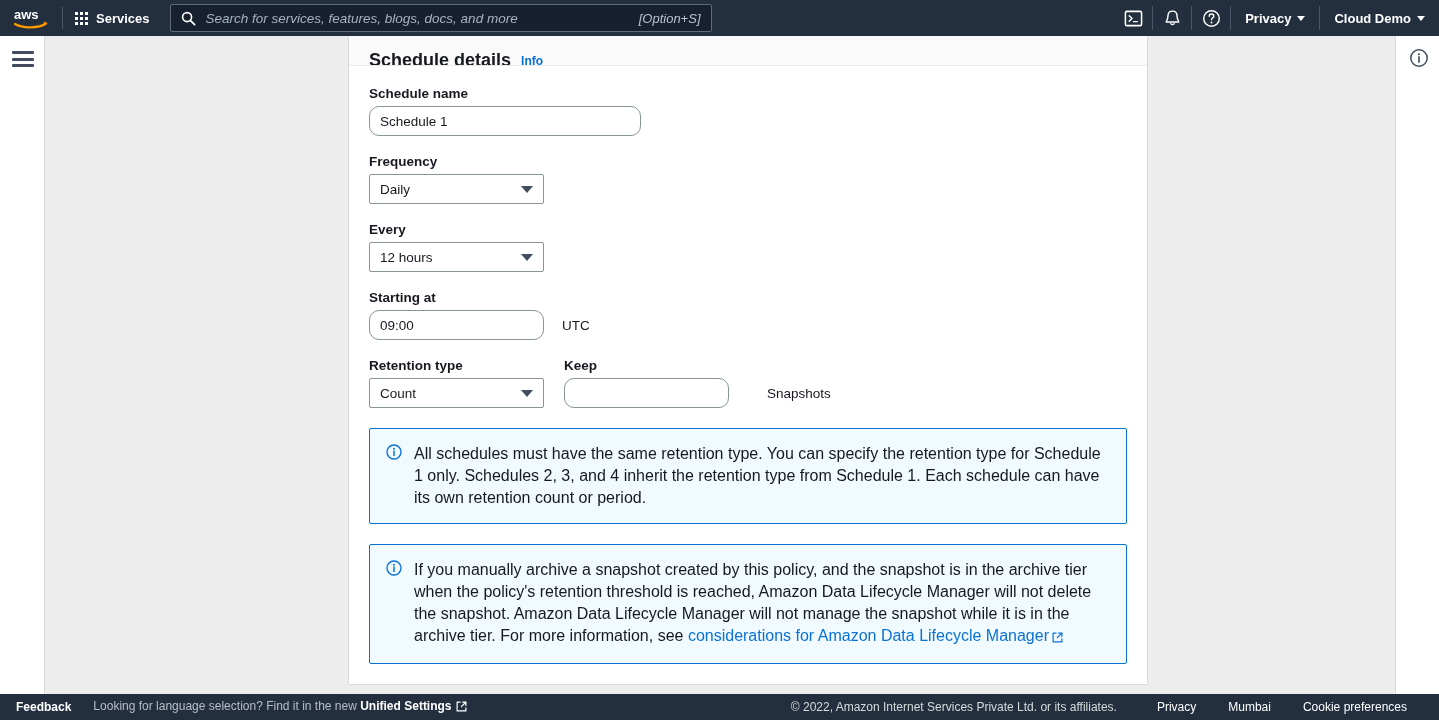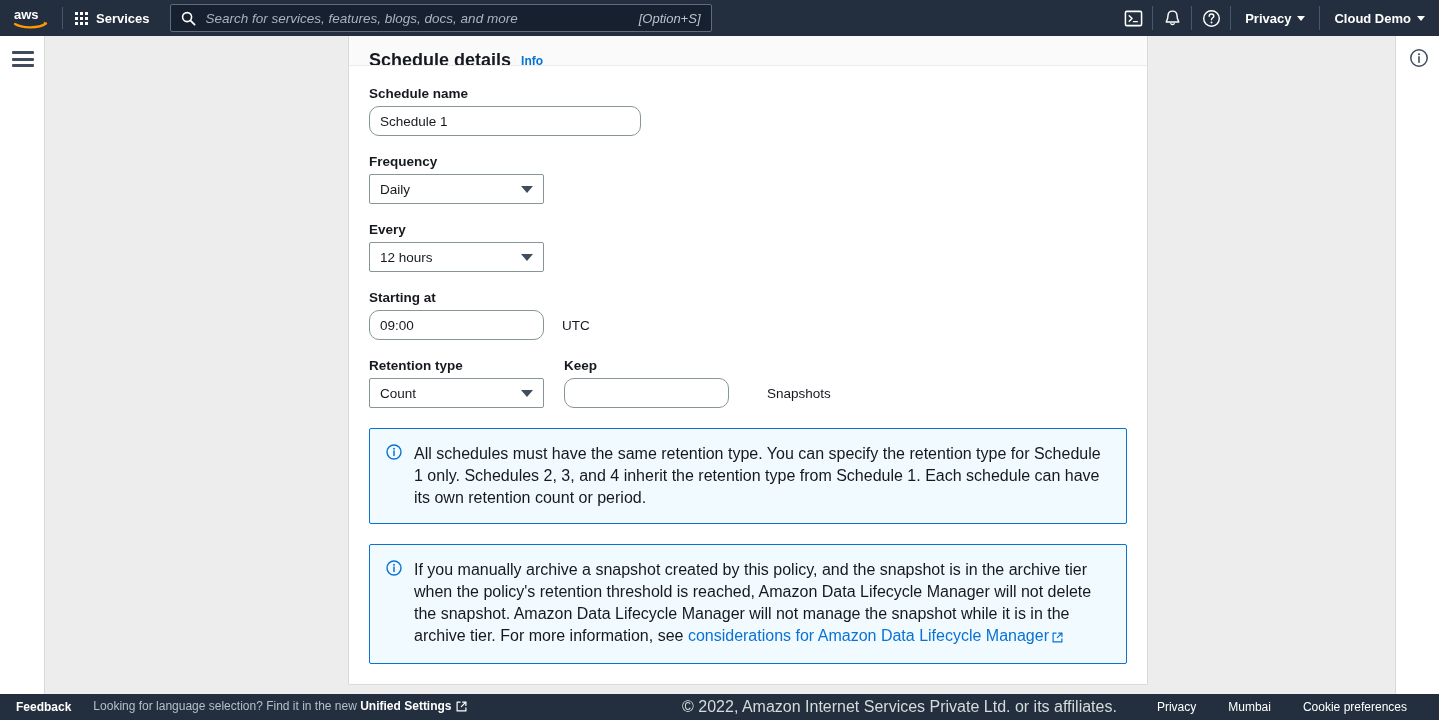--- a/index.html
+++ b/index.html
@@ -260,21 +260,21 @@
     color: #b7bfc9; font-size: 12px;
     padding-left: 6px; white-space: nowrap;
   }
   .footer-lang b { color: #ffffff; }
   .footer-right {
     margin-left: auto;
     display: flex; align-items: center; height: 26px;
     padding-right: 16px;
   }
   .footer-copy {
-    color: #d5dbdb; font-size: 16px;
+    color: #d5dbdb; font-size: 12px;
     white-space: nowrap; margin-right: 24px;
   }
   .footer-link {
     color: #ffffff; font-size: 12px;
     text-decoration: none; white-space: nowrap;
     padding: 0 16px; cursor: pointer;
   }
 </style>
 </head>
 <body>

